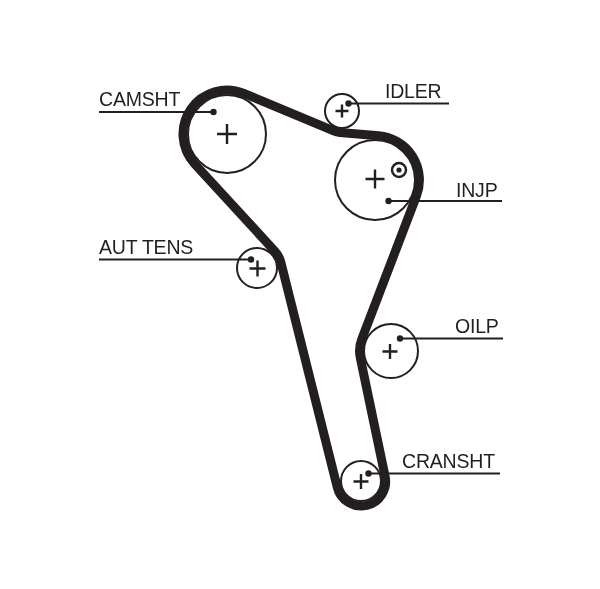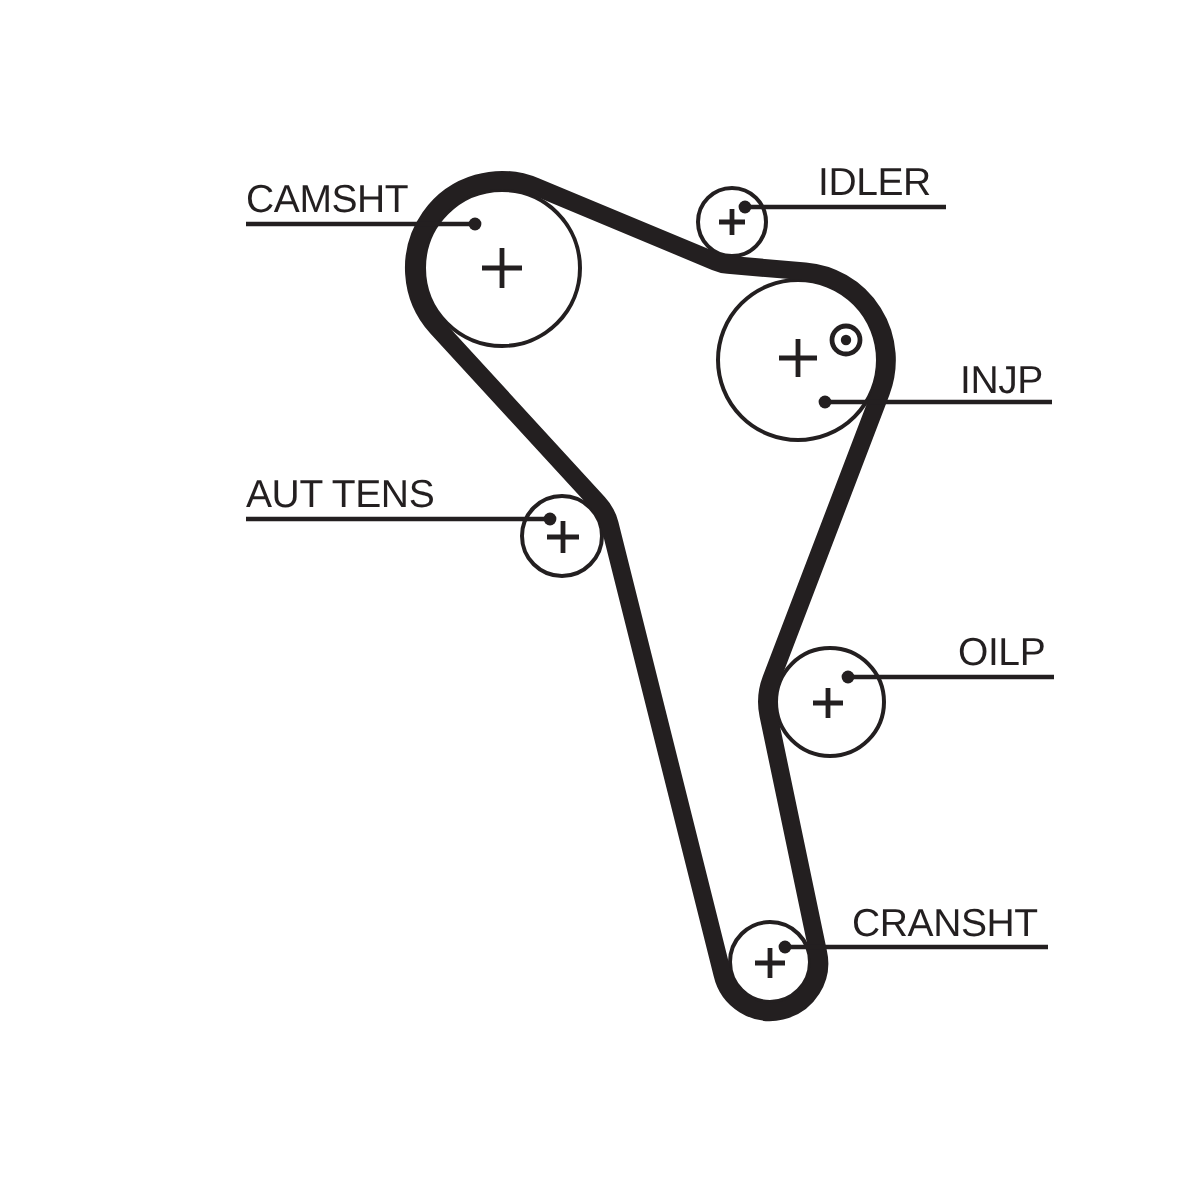--- a/index.html
+++ b/index.html
@@ -6,21 +6,20 @@
     margin: 0;
     padding: 0;
     background: #ffffff;
   }
   .stage {
     position: relative;
     width: 541px;
     height: 589px;
     background: #ffffff;
     overflow: hidden;
-    margin-left: 24px;
   }
   svg {
     display: block;
   }
   .pulley {
     fill: #ffffff;
     stroke: #231f20;
     stroke-width: 2;
   }
   .belt {

